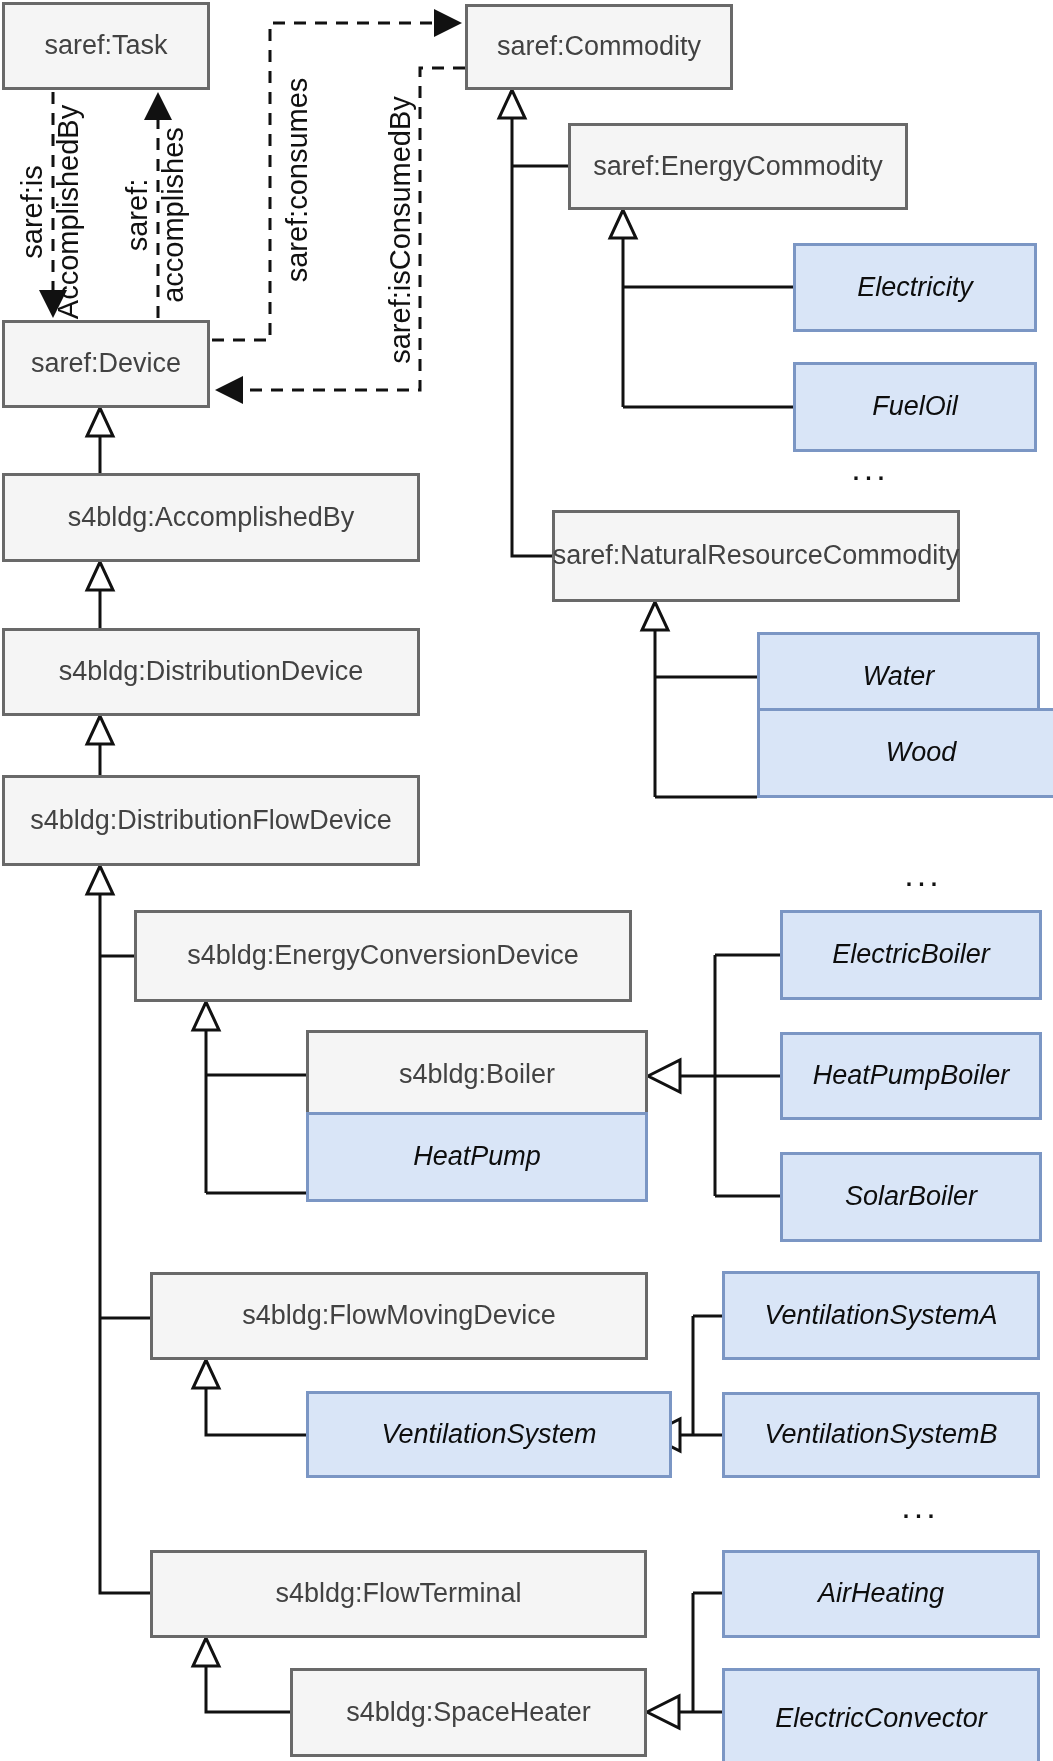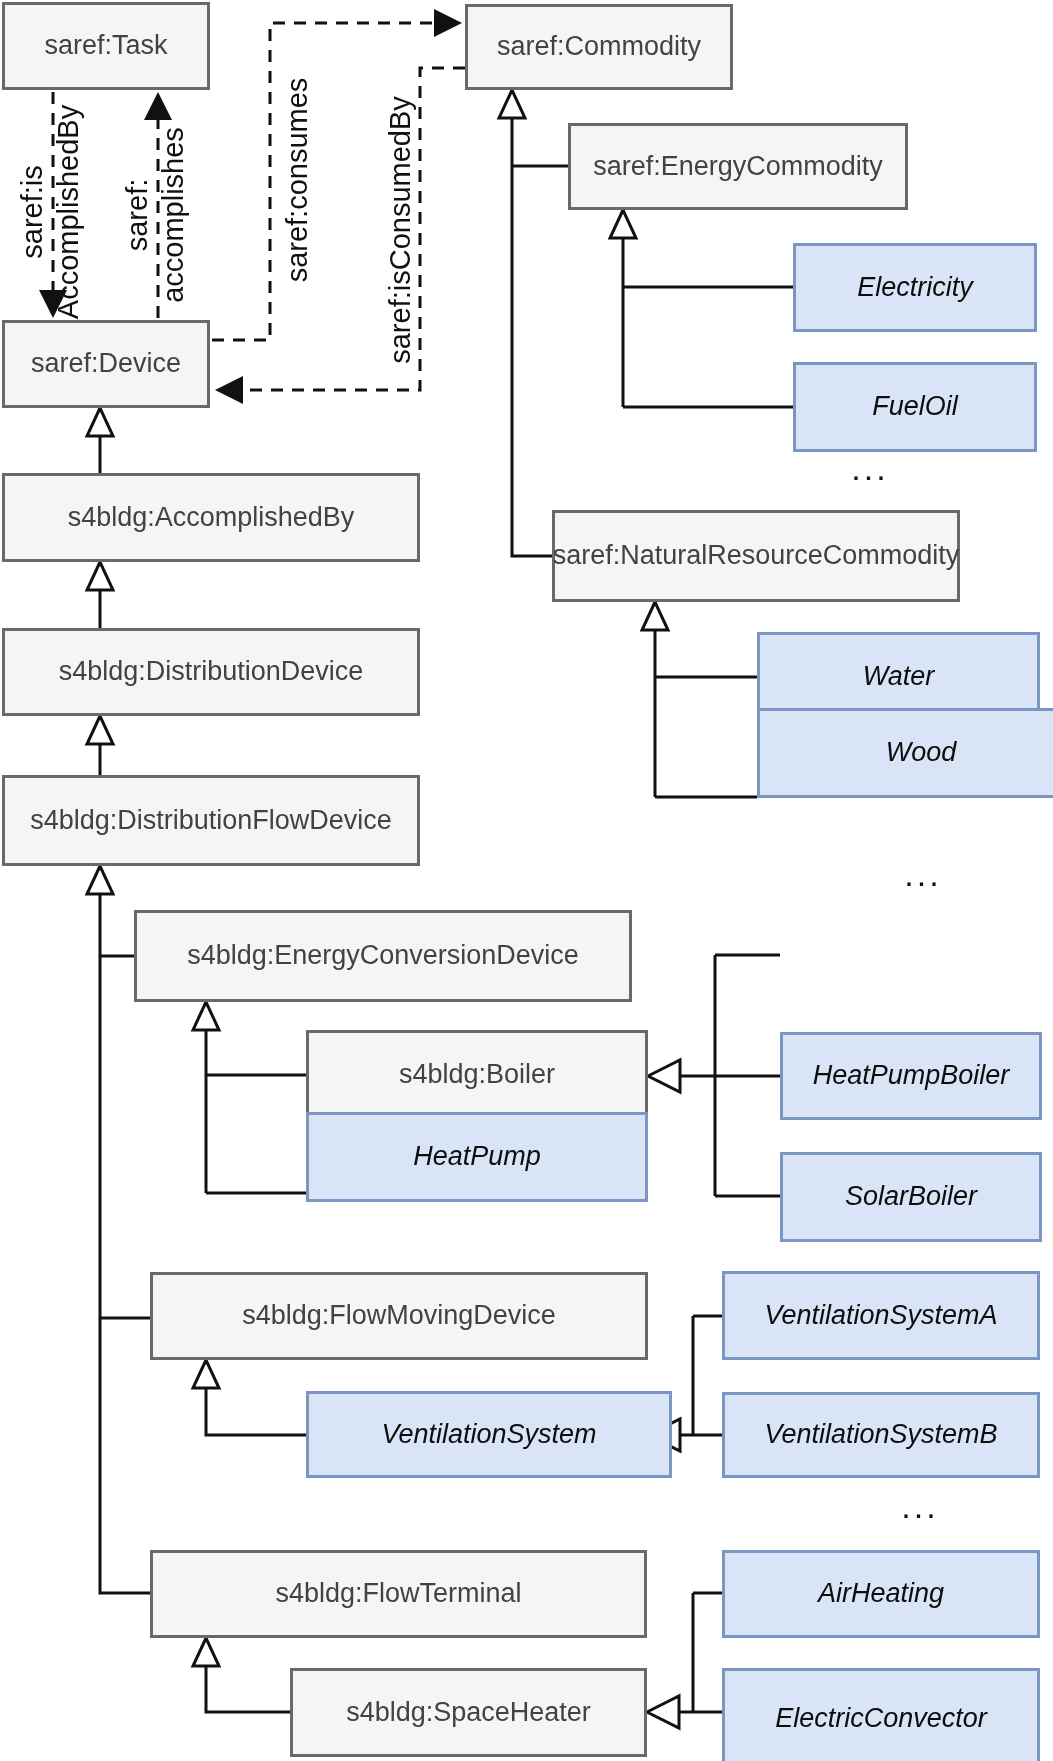--- a/index.html
+++ b/index.html
@@ -186,20 +186,23 @@
   </div>
   <div class="node instance" style="left:793px;top:362px;width:244px;height:90px">
     <span>FuelOil</span>
   </div>
   <div class="node instance" style="left:757px;top:632px;width:283px;height:90px">
     <span>Water</span>
   </div>
   <div class="node instance" style="left:757px;top:708px;width:328px;height:90px">
     <span>Wood</span>
   </div>
+  <div class="node instance" style="left:780px;top:910px;width:262px;height:90px">
+    <span>ElectricBoiler</span>
+  </div>
   <div class="node instance" style="left:780px;top:1032px;width:262px;height:88px">
     <span>HeatPumpBoiler</span>
   </div>
   <div class="node instance" style="left:780px;top:1152px;width:262px;height:90px">
     <span>SolarBoiler</span>
   </div>
   <div class="node instance" style="left:306px;top:1112px;width:342px;height:90px">
     <span>HeatPump</span>
   </div>
   <div class="node instance" style="left:306px;top:1391px;width:366px;height:87px">

